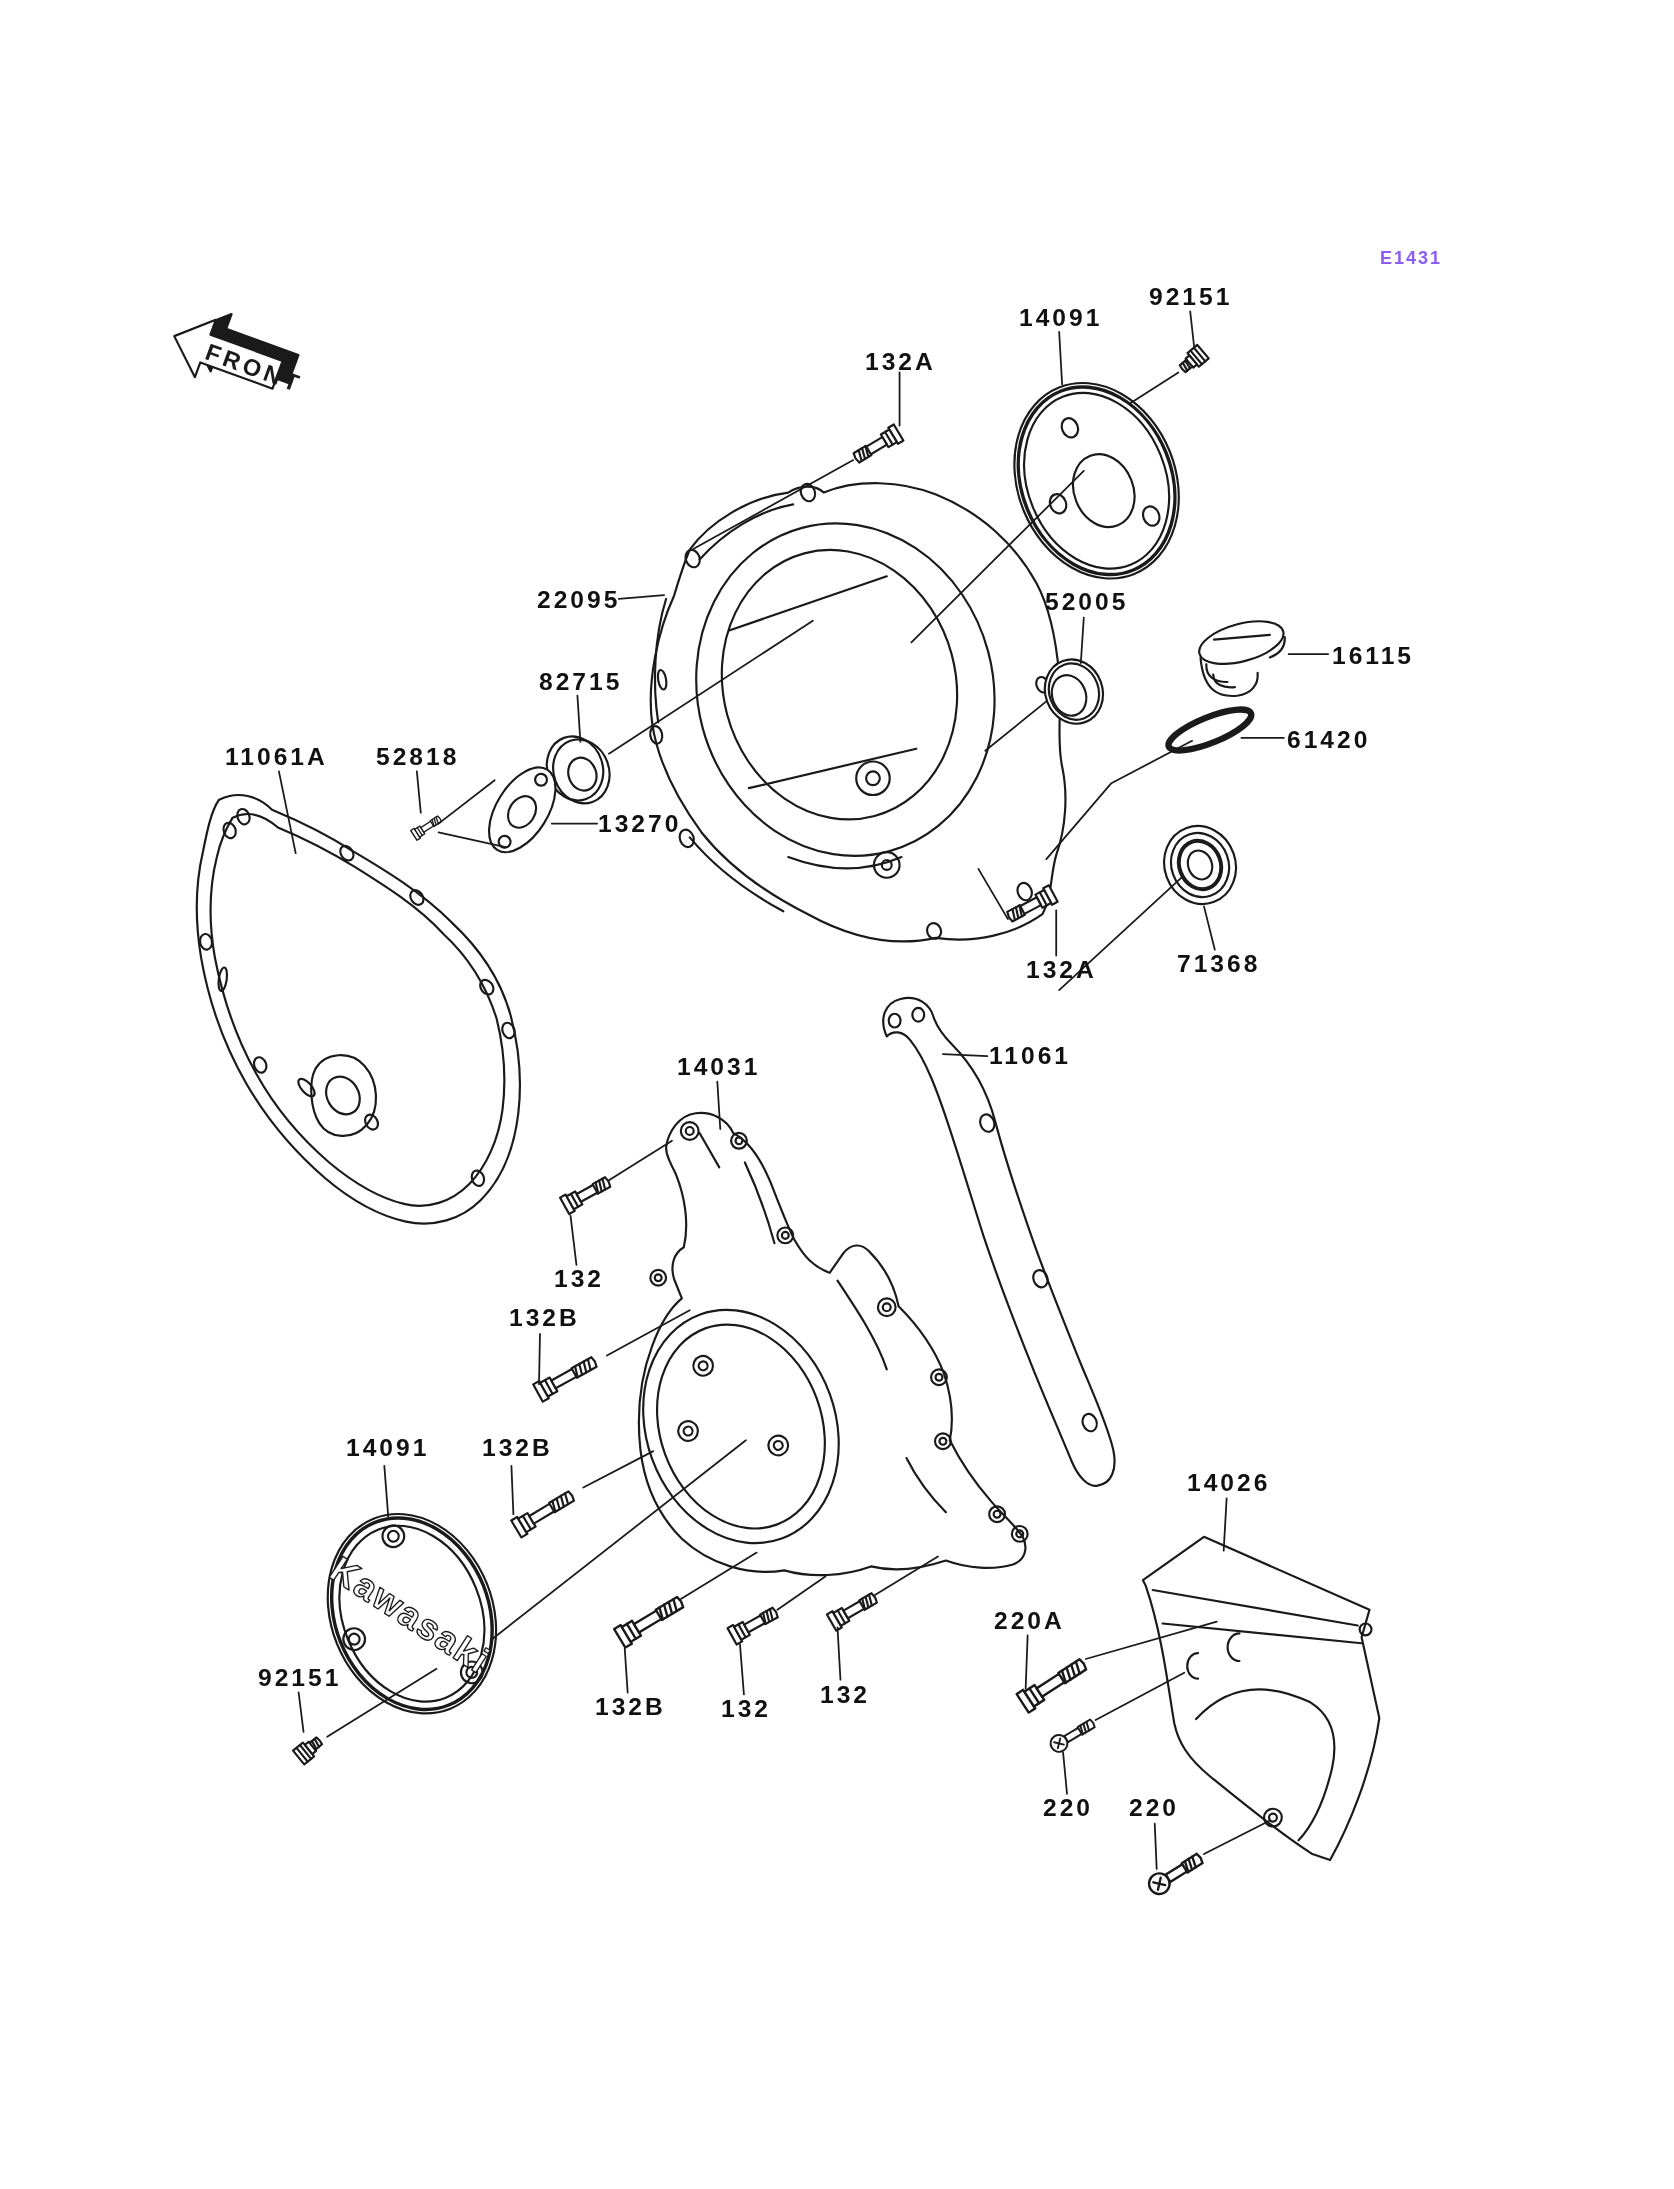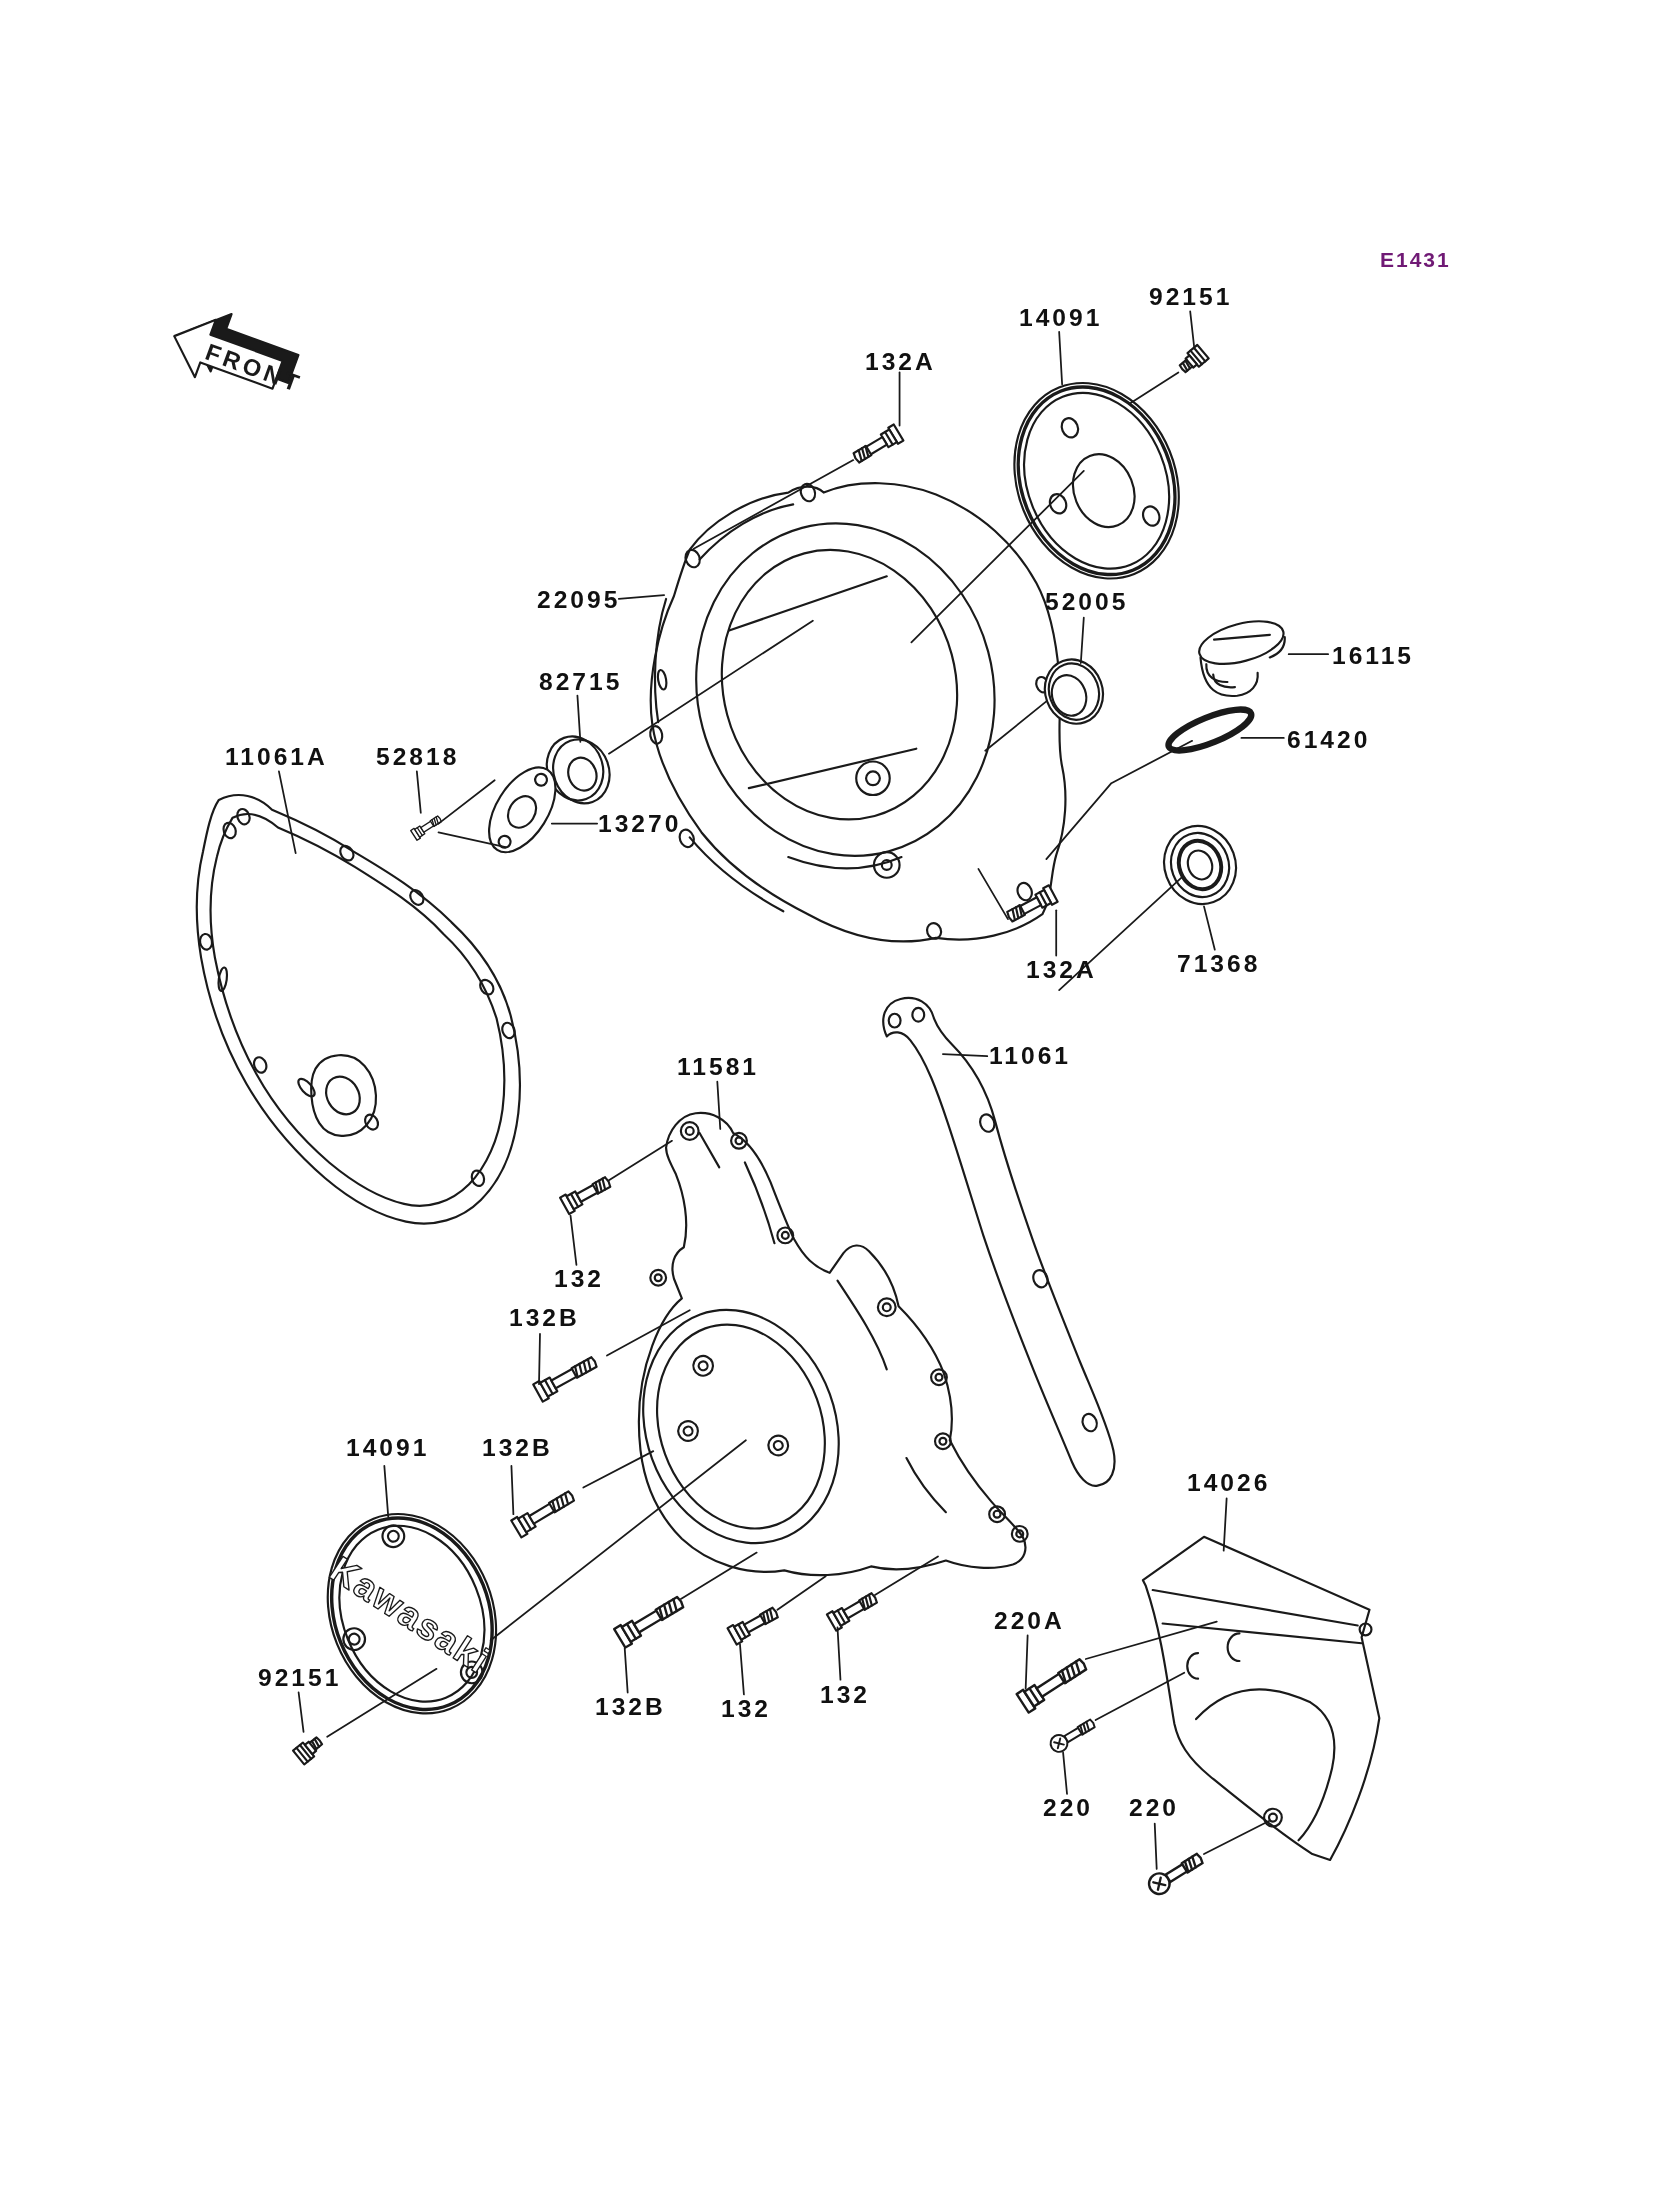--- a/index.html
+++ b/index.html
@@ -1,22 +1,22 @@
 <!DOCTYPE html>
 <html><head>
 <meta charset="utf-8">
 <style>
   html,body{margin:0;padding:0;background:#ffffff;}
   .stage{position:relative;width:1675px;height:2190px;background:#ffffff;overflow:hidden;
          font-family:"Liberation Sans",sans-serif;}
   .stage svg{position:absolute;left:0;top:0;}
   .callout{position:absolute;font-weight:700;font-size:24.6px;line-height:1;
            letter-spacing:3px;color:#111;white-space:nowrap;}
-  .code{position:absolute;font-weight:700;font-size:21px;line-height:1;
-        letter-spacing:2px;color:#701a75;white-space:nowrap;}
+  .code{position:absolute;font-weight:700;font-size:18px;line-height:1;
+        letter-spacing:2px;color:#8b5cf6;white-space:nowrap;}
 </style>
 </head>
 <body>
 
 <div class="stage">
 
 <svg width="1675" height="2190" viewBox="0 0 1700 2223">
   <defs>
     <g id="bolt-long">
       <rect x="0" y="-10" width="7" height="20" fill="#fff"></rect>
@@ -335,21 +335,21 @@
   <div class="callout" style="left:537px;top:588px">22095</div>
   <div class="callout" style="left:539px;top:670px">82715</div>
   <div class="callout" style="left:1045px;top:590px">52005</div>
   <div class="callout" style="left:1332px;top:644px">16115</div>
   <div class="callout" style="left:1287px;top:728px">61420</div>
   <div class="callout" style="left:225px;top:745px">11061A</div>
   <div class="callout" style="left:376px;top:745px">52818</div>
   <div class="callout" style="left:598px;top:812px">13270</div>
   <div class="callout" style="left:1026px;top:958px">132A</div>
   <div class="callout" style="left:1177px;top:952px">71368</div>
-  <div class="callout" style="left:677px;top:1055px">11581</div>
+  <div class="callout" style="left:677px;top:1055px">14031</div>
   <div class="callout" style="left:989px;top:1044px">11061</div>
   <div class="callout" style="left:554px;top:1267px">132</div>
   <div class="callout" style="left:509px;top:1306px">132B</div>
   <div class="callout" style="left:346px;top:1436px">14091</div>
   <div class="callout" style="left:482px;top:1436px">132B</div>
   <div class="callout" style="left:1187px;top:1471px">14026</div>
   <div class="callout" style="left:994px;top:1609px">220A</div>
   <div class="callout" style="left:258px;top:1666px">92151</div>
   <div class="callout" style="left:595px;top:1695px">132B</div>
   <div class="callout" style="left:721px;top:1697px">132</div>

